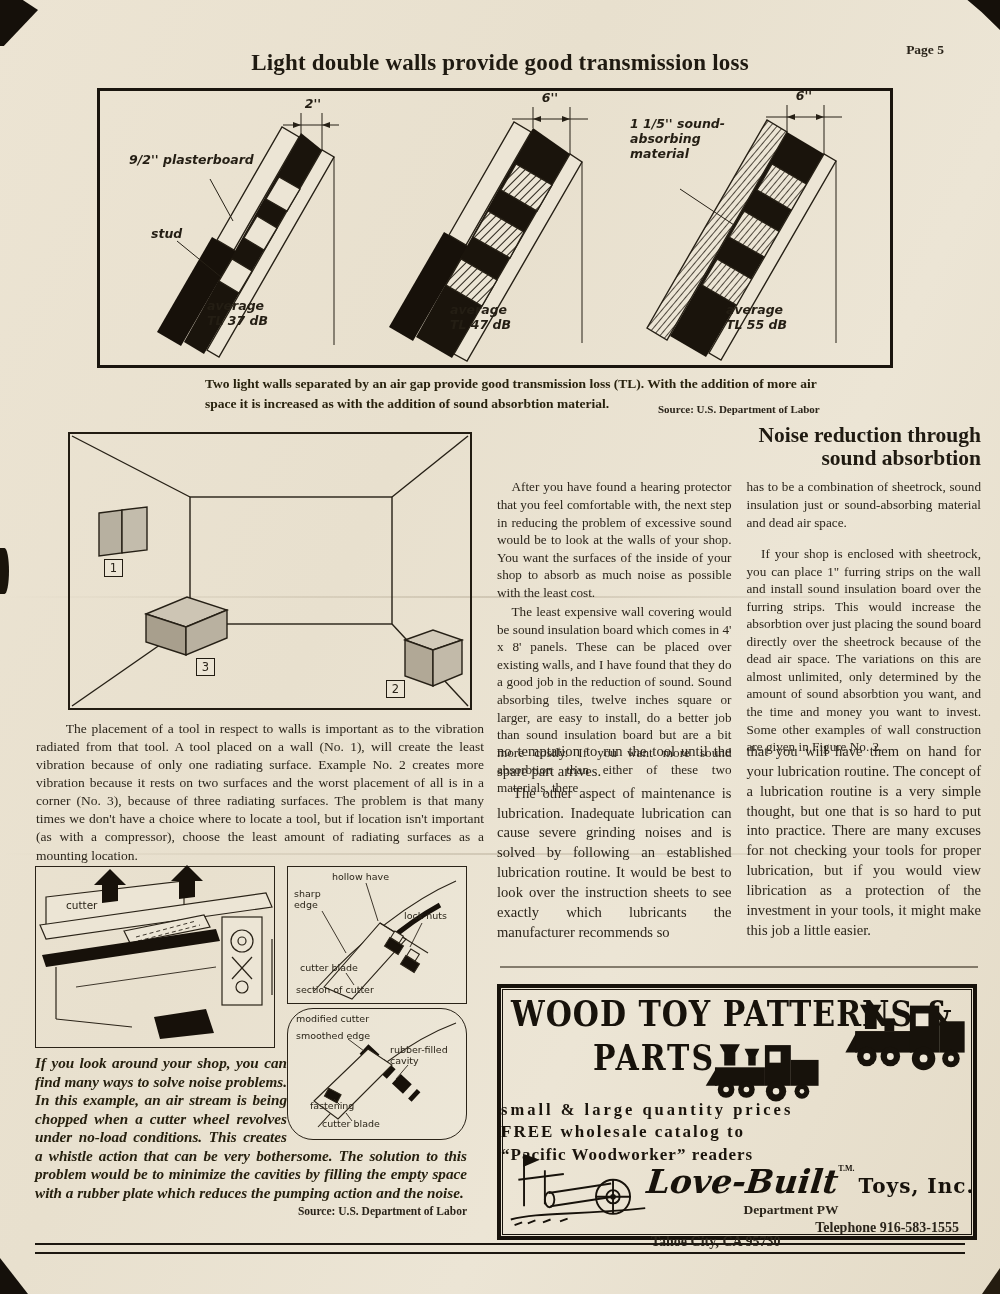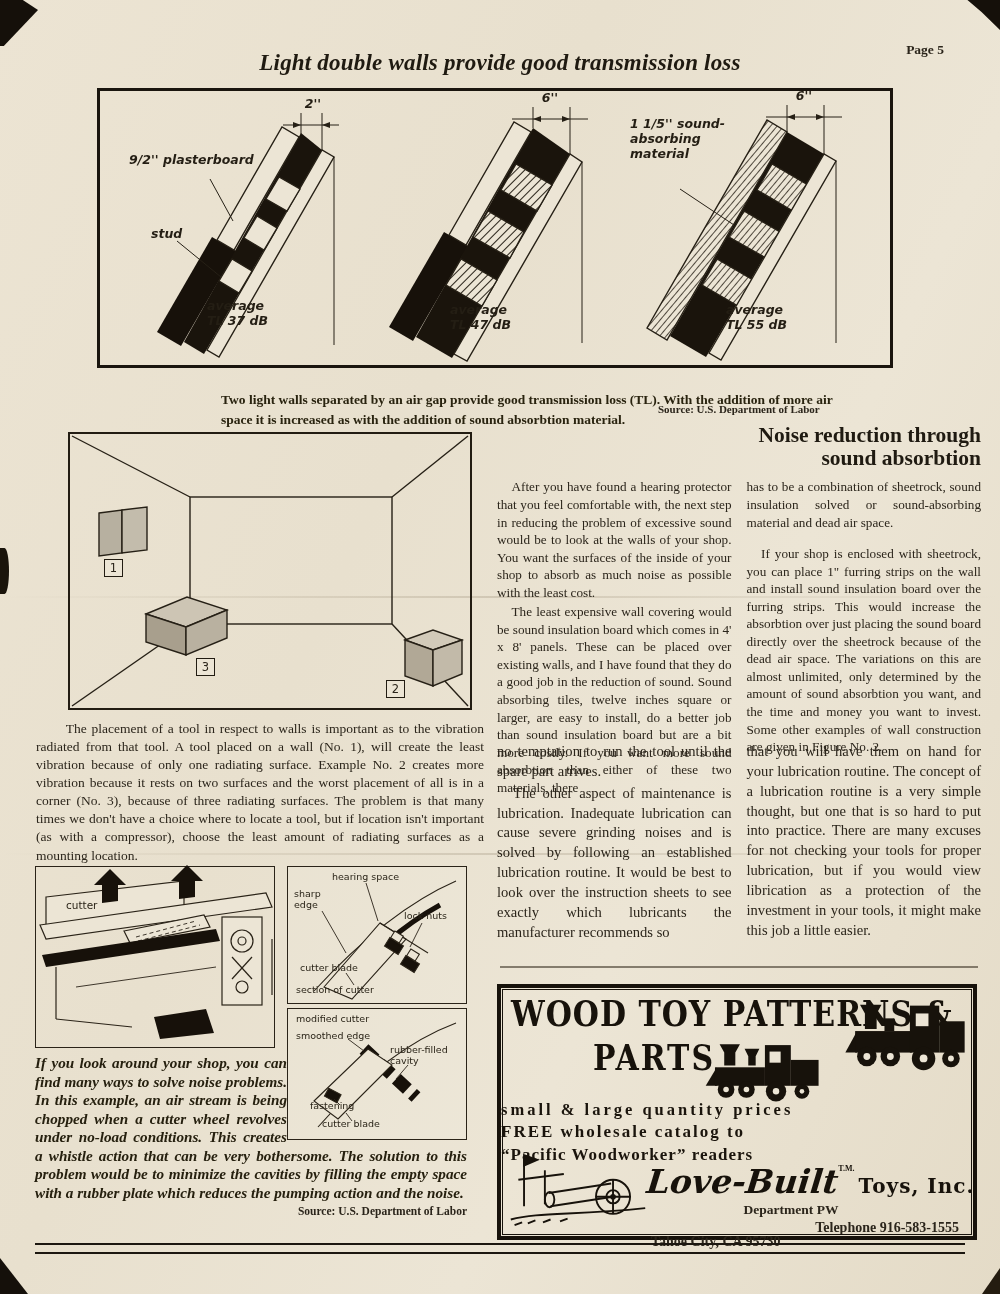--- a/index.html
+++ b/index.html
@@ -13,32 +13,32 @@
   
   .art{position:absolute;background:#15100a;}
   .art-tl{left:0;top:0;width:38px;height:46px;clip-path:polygon(0 0,60% 0,100% 22%,10% 100%,0 100%);}
   .art-tr{right:0;top:0;width:44px;height:30px;clip-path:polygon(26% 0,100% 0,100% 100%,58% 40%);}
   .art-left{left:0;top:548px;width:9px;height:46px;border-radius:0 70% 70% 0;background:#1a140b;}
   .art-bl{left:0;bottom:0;width:28px;height:36px;clip-path:polygon(0 0,100% 100%,0 100%);}
   .art-br{right:0;bottom:0;width:18px;height:26px;background:#241c10;clip-path:polygon(100% 0,100% 100%,0 100%);}
 
   .page-number{position:absolute;right:56px;top:42px;font-weight:bold;font-size:13.5px;}
   .main-title{position:absolute;left:100px;top:50px;width:800px;margin:0;text-align:center;
-    font-size:23px;font-weight:bold;letter-spacing:.2px;color:#1f1a11;font-style:italic;}
+    font-size:23px;font-weight:bold;letter-spacing:.2px;color:#1f1a11;}
 
   
   .wall-figure{position:absolute;left:97px;top:88px;width:790px;height:274px;margin:0;
     border:3px solid #1a150e;}
   .wall{position:absolute;top:2px;}
   .wall svg{display:block;}
   .wall-1{left:15px;} .wall-2{left:272px;} .wall-3{left:528px;}
   .dlbl{position:absolute;font-family:"DejaVu Sans","Liberation Sans",sans-serif;
     font-style:italic;font-weight:600;font-size:12.5px;line-height:1.18;color:#241e14;}
   .dlbl.ctr{text-align:center;}
-  .wall-caption{position:absolute;left:205px;top:374px;width:618px;margin:16px;
+  .wall-caption{position:absolute;left:205px;top:374px;width:618px;margin:0;
     font-size:13.5px;font-weight:bold;line-height:1.5;color:#29230f;}
   .wall-source,.cutter-source{font-size:11px;font-weight:bold;color:#2b251b;}
   .wall-source{position:absolute;left:658px;top:403px;}
 
   
   .room-figure{position:absolute;left:68px;top:432px;width:404px;height:278px;margin:0;
     border:2px solid #221c12;box-sizing:border-box;}
   .chip{position:absolute;width:17px;height:16px;border:1.3px solid #221c12;background:#ece5d5;
     font-size:11.5px;text-align:center;line-height:16px;font-family:"DejaVu Sans",sans-serif;}
 
@@ -63,21 +63,21 @@
   .maint-contd{font-size:12.5px;font-weight:bold;}
   .maint .col{font-size:14.6px;line-height:1.36;}
 
   .pre-ad-rule{position:absolute;left:500px;top:966px;width:478px;height:2px;background:#4d4435;opacity:.65;}
 
   
   .cutter{position:absolute;left:35px;top:866px;width:432px;}
   .insets{float:right;width:180px;}
   .inset{position:relative;border:1.3px solid #2a2318;background:rgba(255,255,255,.08);}
   .inset1{height:136px;margin-bottom:4px;}
-  .inset2{height:130px;}
+  .inset2{height:130px;border-radius:26px;}
   .machine{position:relative;width:240px;height:182px;border:1.3px solid #2a2318;box-sizing:border-box;}
   .ilbl{position:absolute;font-family:"DejaVu Sans","Liberation Sans",sans-serif;
     font-size:9.5px;line-height:1.15;color:#2a2418;}
   .cutter-caption{margin:6px 0 0 0;font-size:15.2px;font-weight:bold;font-style:italic;
     line-height:1.22;text-align:justify;color:#26200f;}
   .cutter-source{display:block;text-align:right;margin-top:3px;font-size:11.5px;}
 
   
   .ad{position:absolute;left:497px;top:984px;width:480px;height:256px;box-sizing:border-box;
     border:4px solid #17120b;}
@@ -248,21 +248,21 @@
     <h2>
       <span style="display:block">Noise reduction through</span>
       <span style="display:block">sound absorbtion</span>
     </h2>
     <div class="cols">
       <div class="col">
         <p class="ind">After you have found a hearing protector that you feel comfortable with, the next step in reducing the problem of excessive sound would be to look at the walls of your shop. You want the surfaces of the inside of your shop to absorb as much noise as possible with the least cost.</p>
         <p class="ind">The least expensive wall covering would be sound insulation board which comes in 4' x 8' panels. These can be placed over existing walls, and I have found that they do a good job in the reduction of sound. Sound absorbing tiles, twelve inches square or larger, are easy to install, do a better job than sound insulation board but are a bit more costly. If you want more sound absorbtion than either of these two materials, there</p>
       </div>
       <div class="col">
-        <p>has to be a combination of sheetrock, sound insulation solved or sound-absorbing material and dead air space.</p>
+        <p>has to be a combination of sheetrock, sound insulation just or sound-absorbing material and dead air space.</p>
         <p class="ind" style="margin-top:14px">If your shop is enclosed with sheetrock, you can place 1" furring strips on the wall and install sound insulation board over the furring strips. This would increase the absorbtion over just placing the sound board directly over the sheetrock because of the dead air space. The variations on this are almost unlimited, only determined by the amount of sound absorbtion you want, and the time and money you want to invest. Some other examples of wall construction are given in Figure No. 2.</p>
       </div>
     </div>
   </section>
 
   <section class="maint">
     <div class="cols">
       <div class="col">
         <p>no temptation to run the tool until the spare part arrives.</p>
         <p class="ind">The other aspect of maintenance is lubrication. Inadequate lubrication can cause severe grinding noises and is solved by following an established lubrication routine. It would be best to look over the instruction sheets to see exactly which lubricants the manufacturer recommends so</p>
@@ -287,21 +287,21 @@
             <rect x="98" y="74" width="16" height="10" transform="rotate(32 106 79)" fill="#17110a"></rect>
             <rect x="114" y="92" width="16" height="10" transform="rotate(32 122 97)" fill="#17110a"></rect>
             <rect x="104" y="66" width="10" height="8" transform="rotate(32 109 70)" fill="#ece5d5"></rect>
             <rect x="120" y="84" width="10" height="8" transform="rotate(32 125 88)" fill="#ece5d5"></rect>
             <line x1="78" y1="16" x2="90" y2="54" stroke-width=".9"></line>
             <line x1="34" y1="44" x2="58" y2="86" stroke-width=".9"></line>
             <line x1="134" y1="56" x2="122" y2="80" stroke-width=".9"></line>
             <line x1="58" y1="106" x2="66" y2="118" stroke-width=".9"></line>
           </g>
         </svg>
-        <div class="ilbl" style="left:44px;top:5px;width:90px">hearing space</div>
+        <div class="ilbl" style="left:44px;top:5px;width:90px">hollow have</div>
         <div class="ilbl" style="left:6px;top:22px;width:38px">sharp edge</div>
         <div class="ilbl" style="left:116px;top:44px;width:56px">lock nuts</div>
         <div class="ilbl" style="left:12px;top:96px;width:70px">cutter blade</div>
         <div class="ilbl" style="left:8px;top:118px;width:110px">section of cutter</div>
       </div>
       <div class="inset inset2">
         <svg width="177" height="127" viewBox="0 0 177 127">
           <g stroke="#2a2318" fill="none" stroke-width="1.1">
             <path d="M168,14 C120,32 74,68 30,118"></path>
             <path d="M76,40 L128,88" stroke-width="13" stroke="#17110a" stroke-dasharray="15 7"></path>

